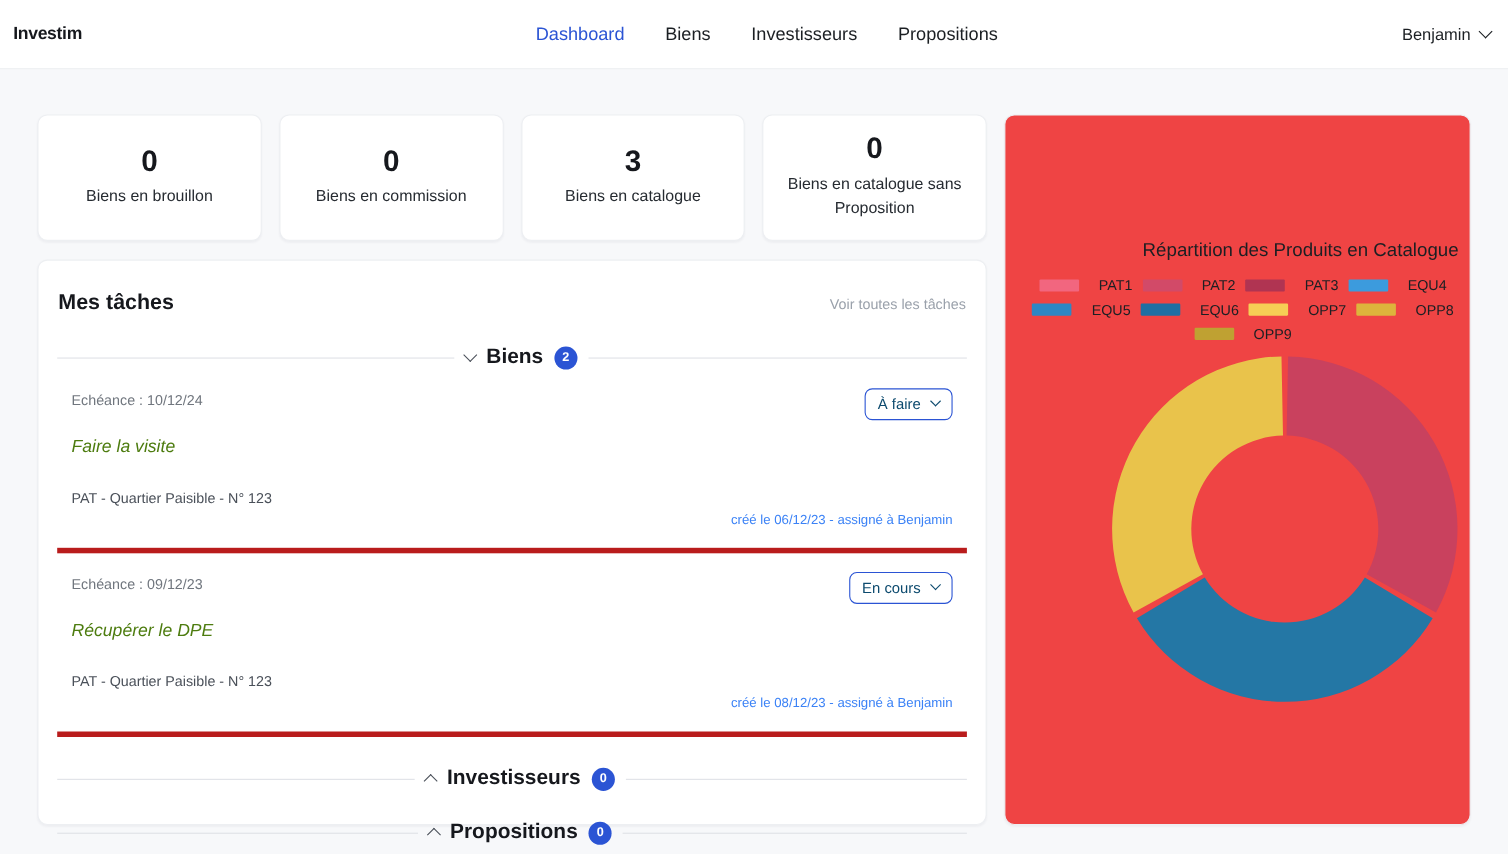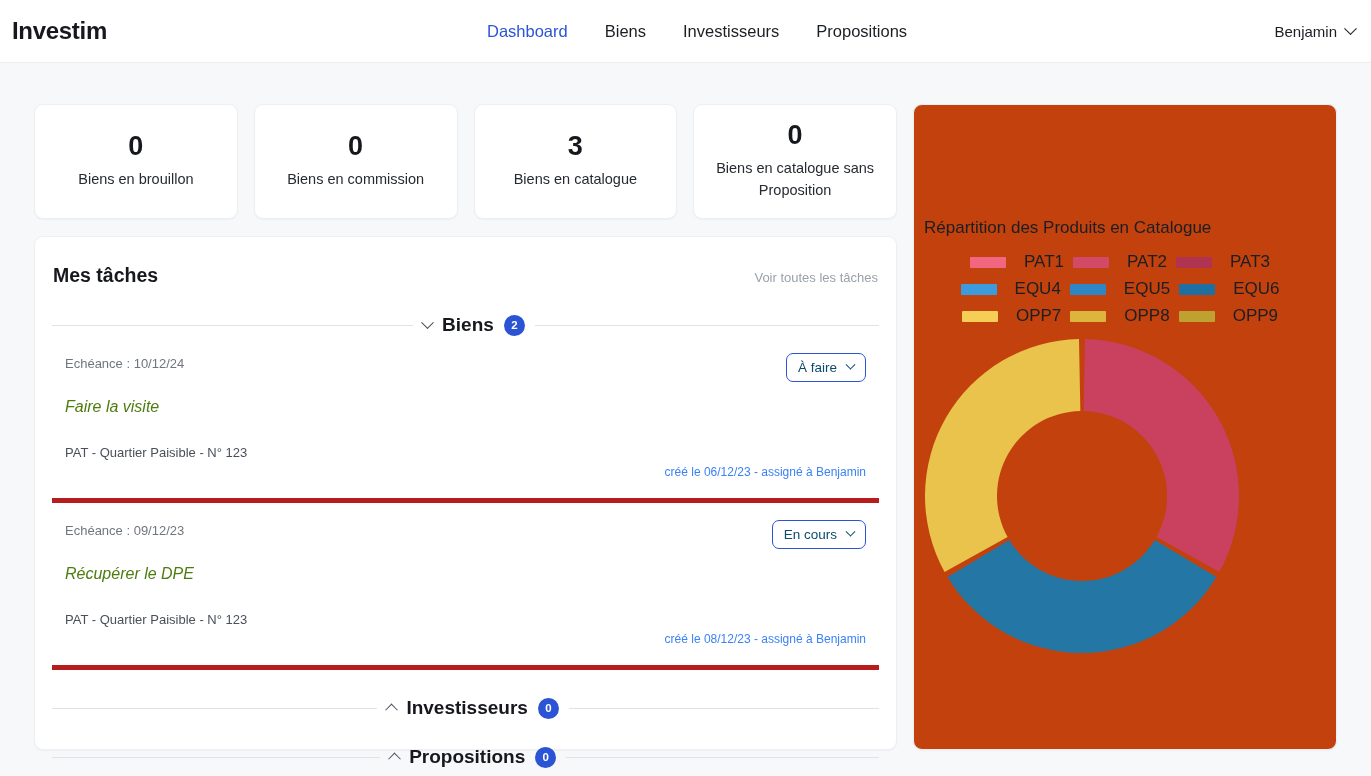--- a/index.html
+++ b/index.html
@@ -14,21 +14,21 @@
   
   .navbar {
     height: 63px;
     background: #ffffff;
     border-bottom: 1px solid #eceef1;
     display: flex;
     align-items: center;
     position: relative;
   }
   .brand {
-    font-size: 24px;
+    font-size: 16px;
     font-weight: bold;
     letter-spacing: -0.3px;
     margin-left: 12px;
     color: #16181d;
   }
   .nav-links {
     position: absolute;
     left: 487px;
     top: 0;
     height: 63px;
@@ -199,50 +199,50 @@
     display: flex;
     align-items: center;
     justify-content: space-between;
     margin-top: 9px;
   }
   .task-ref { font-size: 13px; color: #4a5059; }
   .task-meta { font-size: 12px; color: #3b82f6; margin-top: 40px; }
 
   
   .chart-panel {
-    background: #c2410c;
+    background: #ef4444;
     border: 1px solid #edeff2;
     border-radius: 9px;
     height: 646px;
     padding: 17px 10px;
     box-shadow: 0 1px 2px rgba(16,24,40,0.04);
     display: flex;
     flex-direction: column;
-    align-items: flex-start;
+    align-items: flex-end;
   }
   .chart-title {
     font-size: 17px;
     color: #1b1f23;
     margin-top: 96px;
     text-align: center;
   }
   .legend {
     margin-top: 14px;
     width: 392px;
     display: flex;
     flex-wrap: wrap;
     justify-content: center;
     column-gap: 9px;
     row-gap: 7px;
   }
   .legend-item {
     display: flex;
     align-items: center;
     gap: 18px;
-    font-size: 17px;
+    font-size: 13px;
     color: #1b1f23;
   }
   .swatch { width: 36px; height: 11px; border-radius: 1px; display: inline-block; }
 
   .donut-wrap {
     margin-top: 12px;
     width: 316px;
     height: 316px;
     position: relative;
   }

